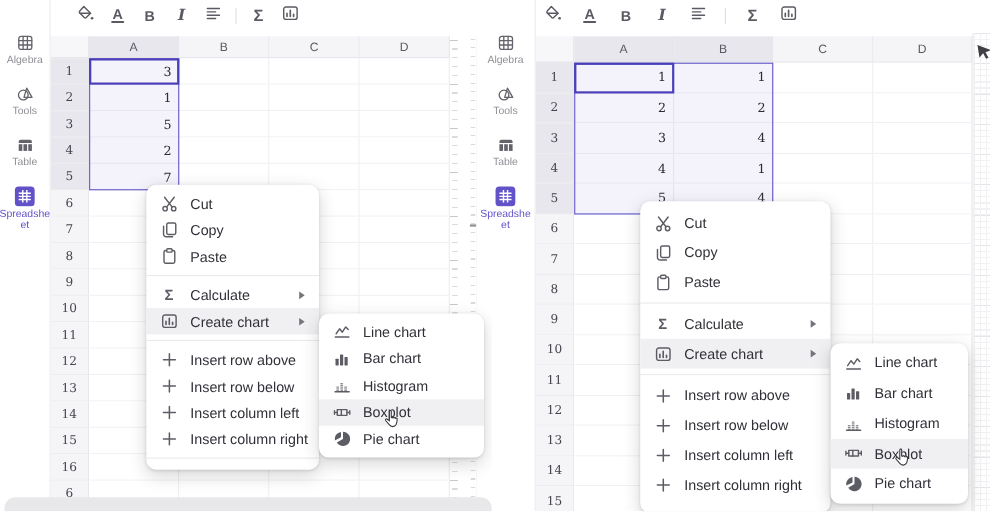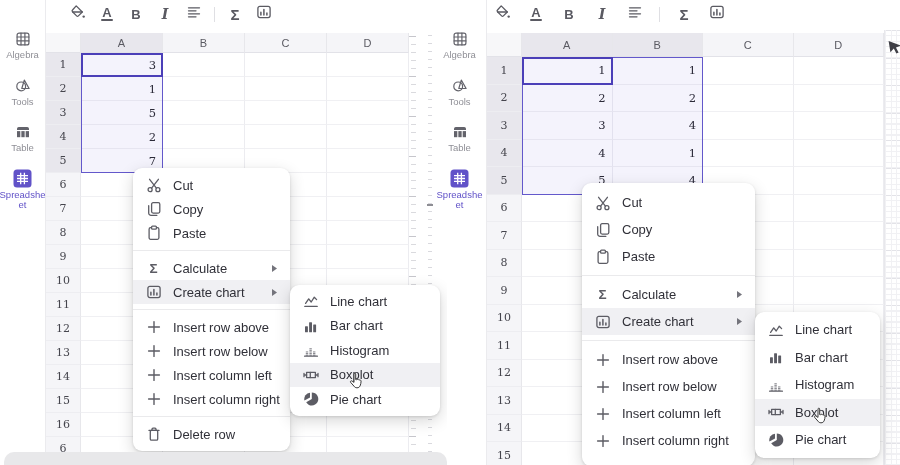--- a/index.html
+++ b/index.html
@@ -381,29 +381,20 @@
         </div>
         <div class="menu-item" style="height: 24px;">
           <div class="mi-icon">
             <svg width="16" height="16" viewBox="0 0 16 16" stroke="currentColor" stroke-width="1.3" stroke-linecap="round" stroke-linejoin="round" fill="none">
               <path d="M8 2.6V13.4M2.6 8H13.4" stroke-width="1.4"></path>
             </svg>
           </div>
           <span>Insert column right</span>
         </div>
         <div class="menu-div"></div>
-        <div class="menu-item" style="height: 24px;">
-          <div class="mi-icon">
-            <svg width="16" height="16" viewBox="0 0 16 16" stroke="currentColor" stroke-width="1.3" stroke-linecap="round" stroke-linejoin="round" fill="none">
-              <path d="M3 4.4h10M6 4.4V3.2a1 1 0 0 1 1-1h2a1 1 0 0 1 1 1v1.2"></path>
-              <rect x="4.3" y="4.4" width="7.4" height="9.8" rx="1.2"></rect>
-            </svg>
-          </div>
-          <span>Delete row</span>
-        </div>
       </div>
       <div class="menu submenu" style="left: 290px; top: 285px; width: 150px; padding: 4px 0px;">
         <div class="menu-item" style="height: 24.5px;">
           <div class="mi-icon">
             <svg width="16" height="16" viewBox="0 0 16 16" stroke="currentColor" stroke-width="1.3" stroke-linecap="round" stroke-linejoin="round" fill="none">
               <path d="M1.8 13.4h12.4"></path>
               <path d="M2.6 10.4 5.7 5.9 8.2 9 11.3 4.2 13.6 6.6"></path>
             </svg>
           </div>
           <span>Line chart</span>

